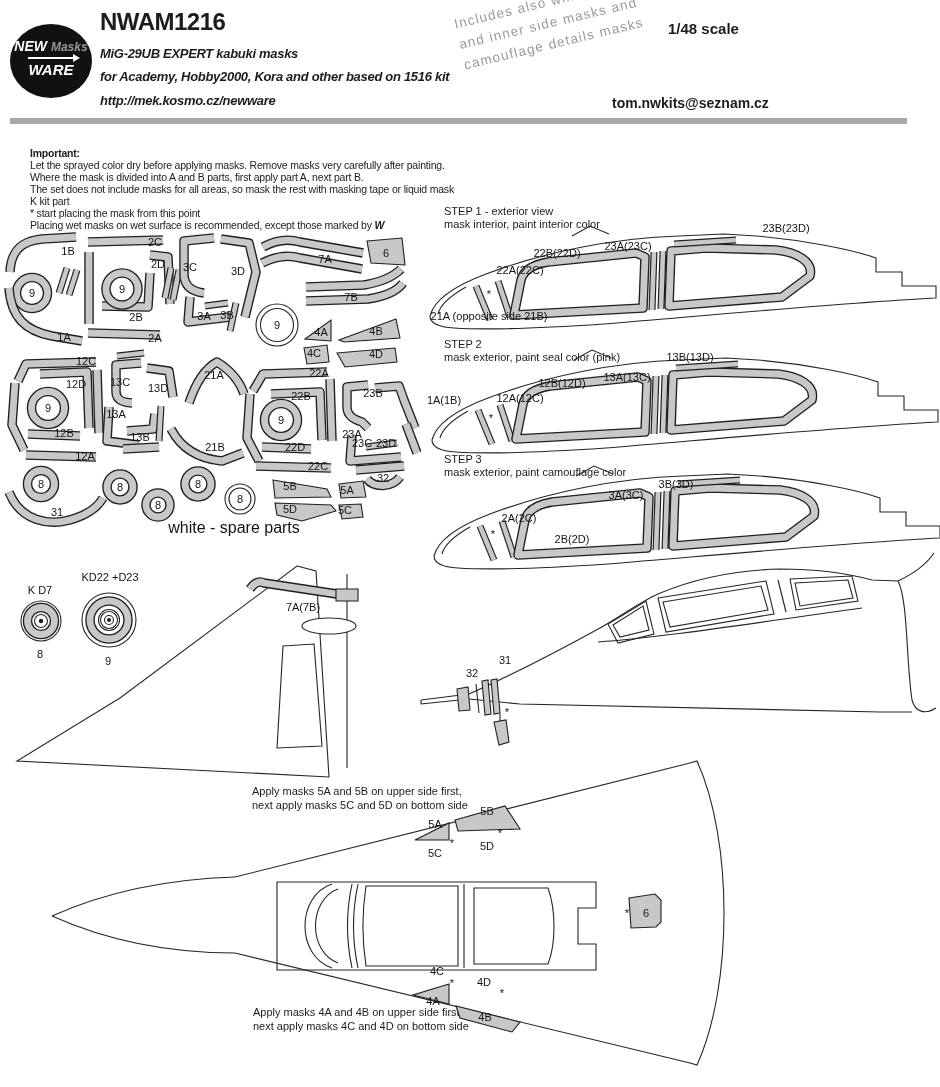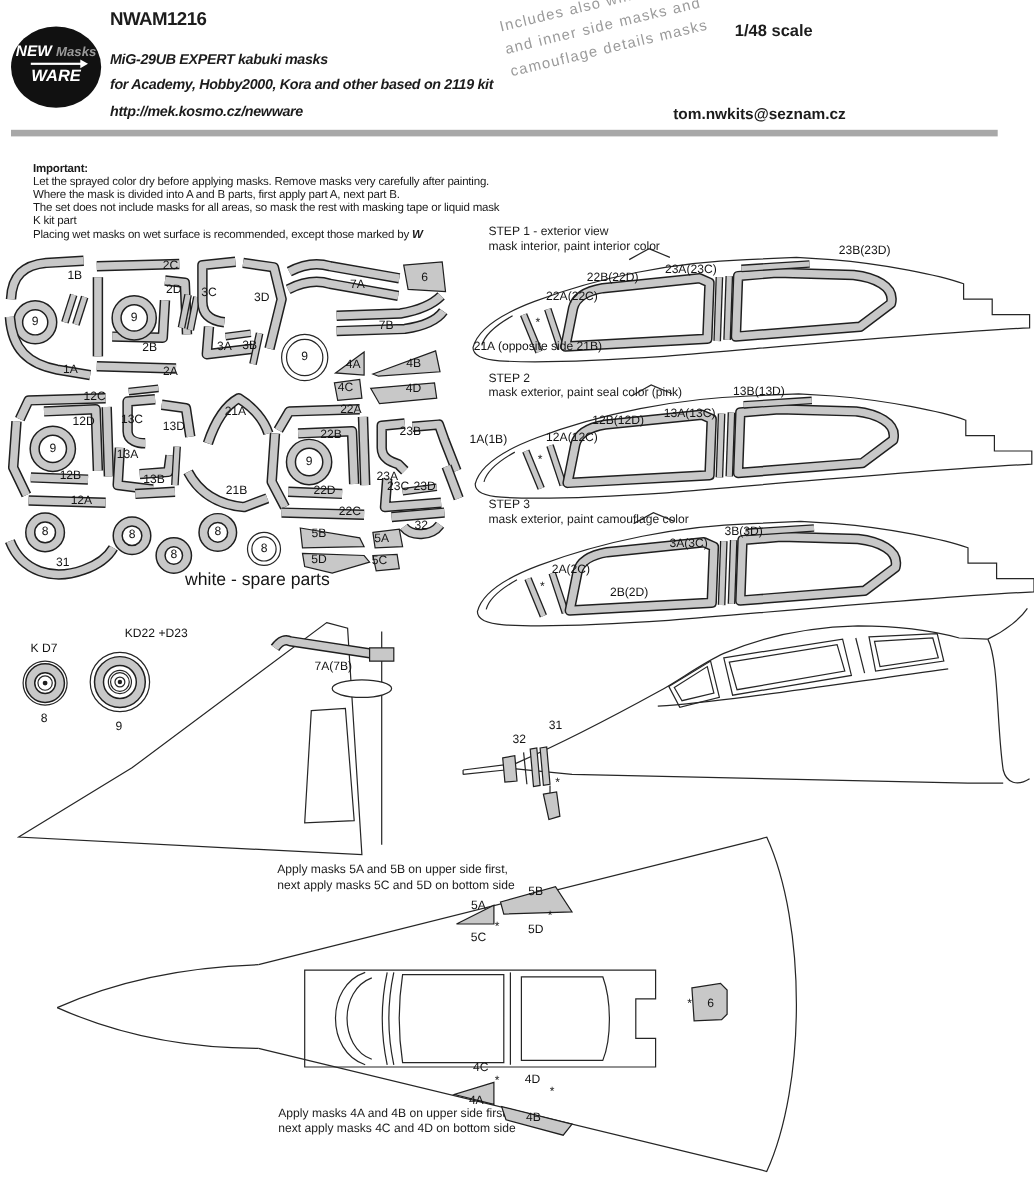--- a/index.html
+++ b/index.html
@@ -9,21 +9,21 @@
   svg{position:absolute;left:0;top:0;}
   .ln{fill:none;stroke:#262626;stroke-width:1.1px;}
   .lnw{fill:#fff;stroke:#262626;stroke-width:1.1px;}
   .bd{fill:none;stroke:#1f1f1f;stroke-width:9.5;stroke-linejoin:round;stroke-linecap:butt;}
   .bdi{fill:none;stroke:var(--gray);stroke-width:6.8;stroke-linejoin:round;stroke-linecap:butt;}
   .bd.thin{stroke-width:7;} .bdi.thin{stroke-width:4.6;}
   .fg{fill:var(--gray);stroke:#1f1f1f;stroke-width:1.1;}
   .dot{fill:#1f1f1f;}
   .lbl{position:absolute;transform:translate(-50%,-50%);font-size:11px;line-height:11px;
        white-space:nowrap;color:#141414;}
-  .hdr-code{position:absolute;left:100px;top:8px;font-size:17px;font-weight:bold;letter-spacing:-0.5px;}
+  .hdr-code{position:absolute;left:100px;top:8px;font-size:24px;font-weight:bold;letter-spacing:-0.5px;}
   .hdr-line{position:absolute;left:100px;font-size:13px;font-weight:bold;letter-spacing:-0.3px;font-style:italic;}
   .hdr-scale{position:absolute;left:668px;top:20px;font-size:15px;font-weight:bold;}
   .hdr-email{position:absolute;left:612px;top:95px;font-size:14px;font-weight:bold;}
   .hdr-diag{position:absolute;left:452px;top:14px;transform:rotate(-13.5deg);transform-origin:left top;
             color:var(--note);font-size:13.5px;line-height:21px;letter-spacing:1.2px;white-space:nowrap;}
   .divider{position:absolute;left:10px;top:118px;width:897px;height:6px;background:var(--divider);}
   .logo{position:absolute;left:10px;top:24px;width:82px;height:74px;background:#111;border-radius:50%;
         color:#fff;text-align:center;font-style:italic;font-weight:bold;overflow:hidden;}
   .logo .l1{margin-top:14px;font-size:14px;letter-spacing:0;}
   .logo .l1 .m{color:#999;font-size:12px;}
@@ -43,37 +43,38 @@
 <div id="page">
 
   <div class="logo">
     <div class="l1"><span>NEW</span>
       <span class="m">Masks</span></div>
     <div class="arrow"></div>
     <div class="l3">WARE</div>
   </div>
   <div class="hdr-code">NWAM1216</div>
   <div class="hdr-line" style="top:46px">MiG-29UB EXPERT kabuki masks</div>
-  <div class="hdr-line" style="top:69px">for Academy, Hobby2000, Kora and other based on 2119 kit</div>
+  <div class="hdr-line" style="top:69px">for Academy, Hobby2000, Kora and other based on 1516 kit</div>
   <div class="hdr-line" style="top:93px">http://mek.kosmo.cz/newware</div>
   <div class="hdr-scale">1/48 scale</div>
   <div class="hdr-diag">
     <div>Includes also windows seal</div>
     <div>and inner side masks and</div>
     <div>camouflage details masks</div>
   </div>
   <div class="hdr-email">tom.nwkits@seznam.cz</div>
   <div class="divider"></div>
 
   <div class="instr">
     <div class="hd">Important:</div>
     <div>Let the sprayed color dry before applying masks. Remove masks very carefully after painting.</div>
     <div>Where the mask is divided into A and B parts, first apply part A, next part B.</div>
     <div>The set does not include masks for all areas, so mask the rest with masking tape or liquid mask</div>
     <div>K kit part</div>
+    <div>* start placing the mask from this point</div>
     <div>
       <span>Placing wet masks on wet surface is recommended, except those marked by</span>
       <span class="wsym">W</span>
     </div>
   </div>
 
   <div class="step" style="left:422px;top:205px">
     <div>STEP 1 - exterior view</div>
     <div>mask interior, paint interior color</div>
   </div>
@@ -359,21 +360,21 @@
       <span class="lbl" style="left: 214px; top: 375px;">21A</span>
       <span class="lbl" style="left: 319px; top: 373px;">22A</span>
       <span class="lbl" style="left: 301px; top: 396px;">22B</span>
       <span class="lbl" style="left: 352px; top: 398px; margin-top: 36px;">23A</span>
       <span class="lbl" style="left: 373px; top: 393px;">23B</span>
       <span class="lbl" style="left: 48px; top: 408px;">9</span>
       <span class="lbl" style="left: 281px; top: 420px;">9</span>
       <span class="lbl" style="left: 116px; top: 414px;">13A</span>
       <span class="lbl" style="left: 64px; top: 433px;">12B</span>
       <span class="lbl" style="left: 140px; top: 437px;">13B</span>
-      <span class="lbl" style="left: 74px; top: 456px;">12A</span>
+      <span class="lbl" style="left: 85px; top: 456px;">12A</span>
       <span class="lbl" style="left: 215px; top: 447px;">21B</span>
       <span class="lbl" style="left: 295px; top: 447px;">22D</span>
       <span class="lbl" style="left: 362px; top: 443px;">23C</span>
       <span class="lbl" style="left: 386px; top: 443px;">23D</span>
       <span class="lbl" style="left: 318px; top: 466px;">22C</span>
       <span class="lbl" style="left: 383px; top: 478px;">32</span>
       <span class="lbl" style="left: 41px; top: 484px;">8</span>
       <span class="lbl" style="left: 120px; top: 487px;">8</span>
       <span class="lbl" style="left: 158px; top: 505px;">8</span>
       <span class="lbl" style="left: 198px; top: 484px;">8</span>
@@ -395,21 +396,21 @@
       <span class="lbl" style="left: 520px; top: 398px;">12A(12C)</span>
       <span class="lbl" style="left: 444px; top: 400px;">1A(1B)</span>
       <span class="lbl" style="left: 491px; top: 418px;">*</span>
       <span class="lbl" style="left: 676px; top: 484px;">3B(3D)</span>
       <span class="lbl" style="left: 626px; top: 495px;">3A(3C)</span>
       <span class="lbl" style="left: 572px; top: 509px; margin-top: 30px;">2B(2D)</span>
       <span class="lbl" style="left: 519px; top: 518px;">2A(2C)</span>
       <span class="lbl" style="left: 493px; top: 534px;">*</span>
       <span class="lbl" style="left: 40px; top: 590px;">K D7</span>
       <span class="lbl" style="left: 40px; top: 654px;">8</span>
-      <span class="lbl" style="left: 110px; top: 577px; margin-left: 32px;">KD22 +D23</span>
+      <span class="lbl" style="left: 110px; top: 577px;">KD22 +D23</span>
       <span class="lbl" style="left: 108px; top: 661px;">9</span>
       <span class="lbl" style="left: 303px; top: 607px; text-align: center;">7A(7B)</span>
       <span class="lbl" style="left: 505px; top: 660px;">31</span>
       <span class="lbl" style="left: 472px; top: 673px;">32</span>
       <span class="lbl" style="left: 507px; top: 712px;">*</span>
       <span class="lbl" style="left: 435px; top: 824px;">5A</span>
       <span class="lbl" style="left: 487px; top: 811px;">5B</span>
       <span class="lbl" style="left: 435px; top: 853px;">5C</span>
       <span class="lbl" style="left: 487px; top: 846px;">5D</span>
       <span class="lbl" style="left: 452px; top: 843px;">*</span>

